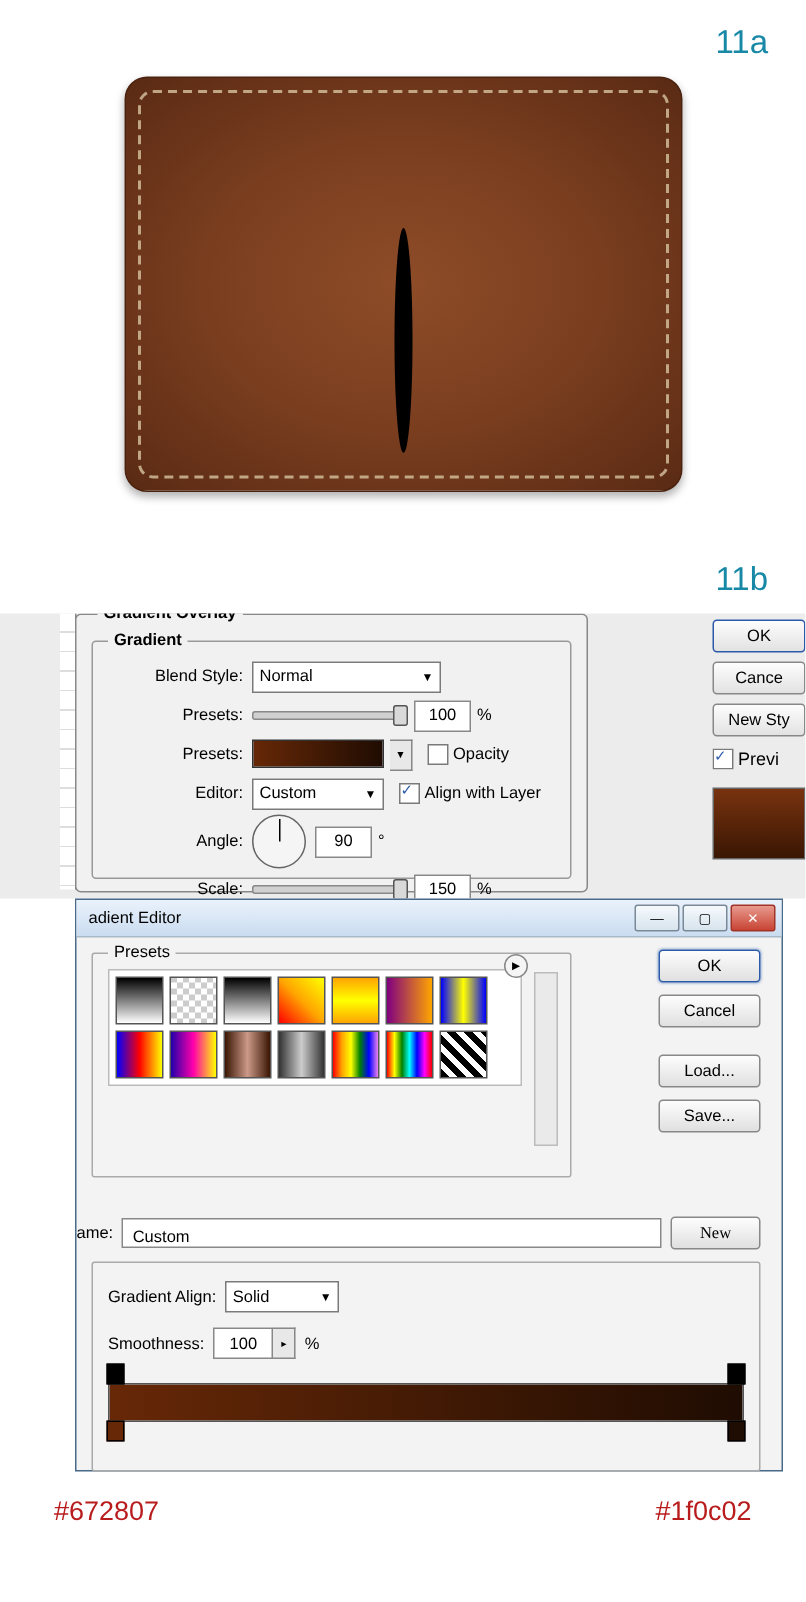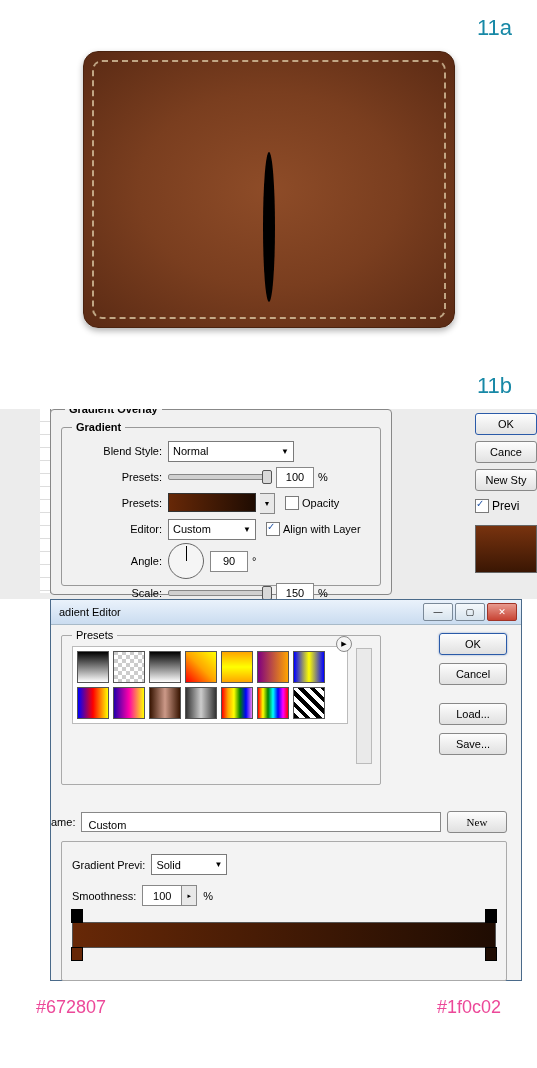--- a/index.html
+++ b/index.html
@@ -396,21 +396,21 @@
 }
 .stop.top{top:-14px;background:#000;}
 .stop.bot{bottom:-14px;}
 .stop.left{left:-2px;}
 .stop.right{right:-2px;}
 .stop.bot.left{background:#672807;}
 .stop.bot.right{background:#1f0c02;}
 .color-labels {
   display:flex;
   justify-content:space-between;
-  color:#ec4899;
+  color:#b91c1c;
   font-size:18px;
   padding: 16px 36px 16px 36px;
 }
 .left-stub {
   position:absolute;
   left:40px;
   top:0;
   width:10px;
   height:184px;
   border-right:1px solid #888;
@@ -554,21 +554,21 @@
     <div class="name-row">
       <span>ame:</span>
       <div class="name-input">
           <span>Custom</span>
         </div>
       <div class="ed-btn" style="margin:0;width:58px;font-family:Liberation Serif, serif;">New</div>
     </div>
 
     <div class="gtype-group">
       <div style="display:flex;align-items:center;gap:6px;">
-        <span>Gradient Previ:</span>
+        <span>Gradient Align:</span>
         <div class="select" style="width:66px;text-align:right;">
           <span>Solid</span>
           <span class="arrow">▼</span>
         </div>
       </div>
 
       <div style="display:flex;align-items:center;gap:6px;margin-top:10px;">
         <span>Smoothness:</span>
         <div class="stepper">
           <input value="100" style="">

